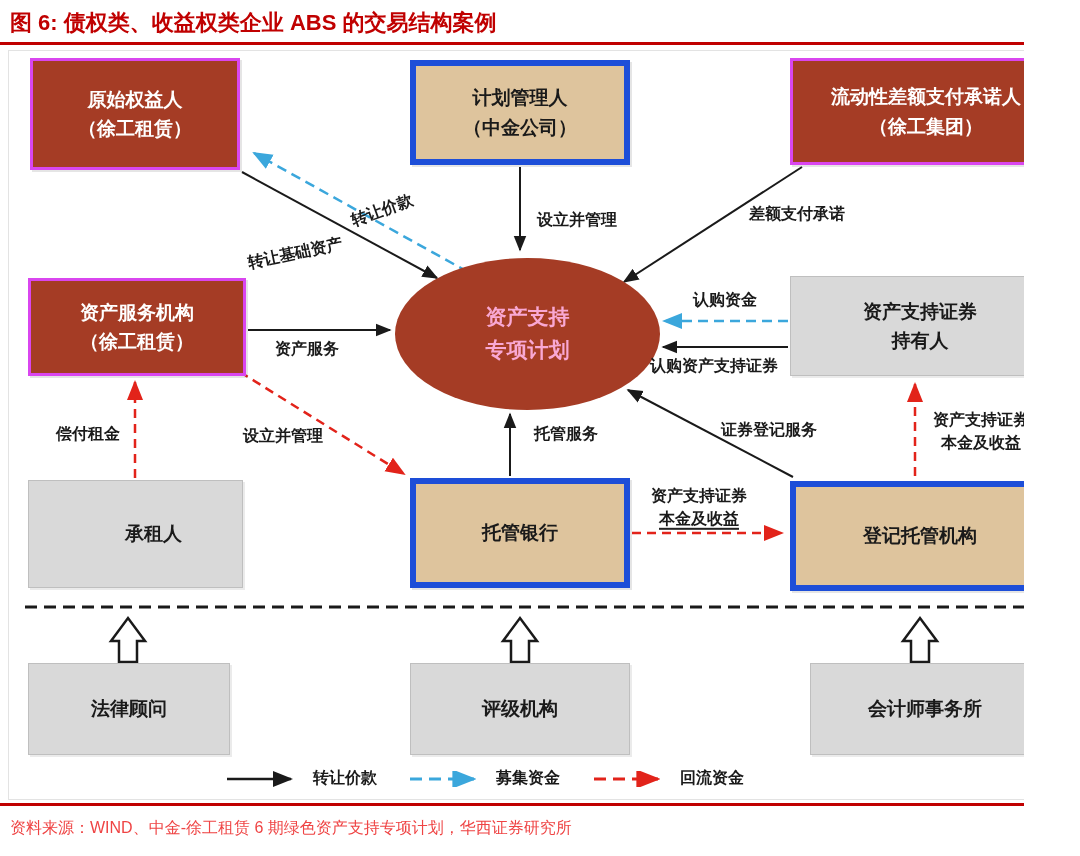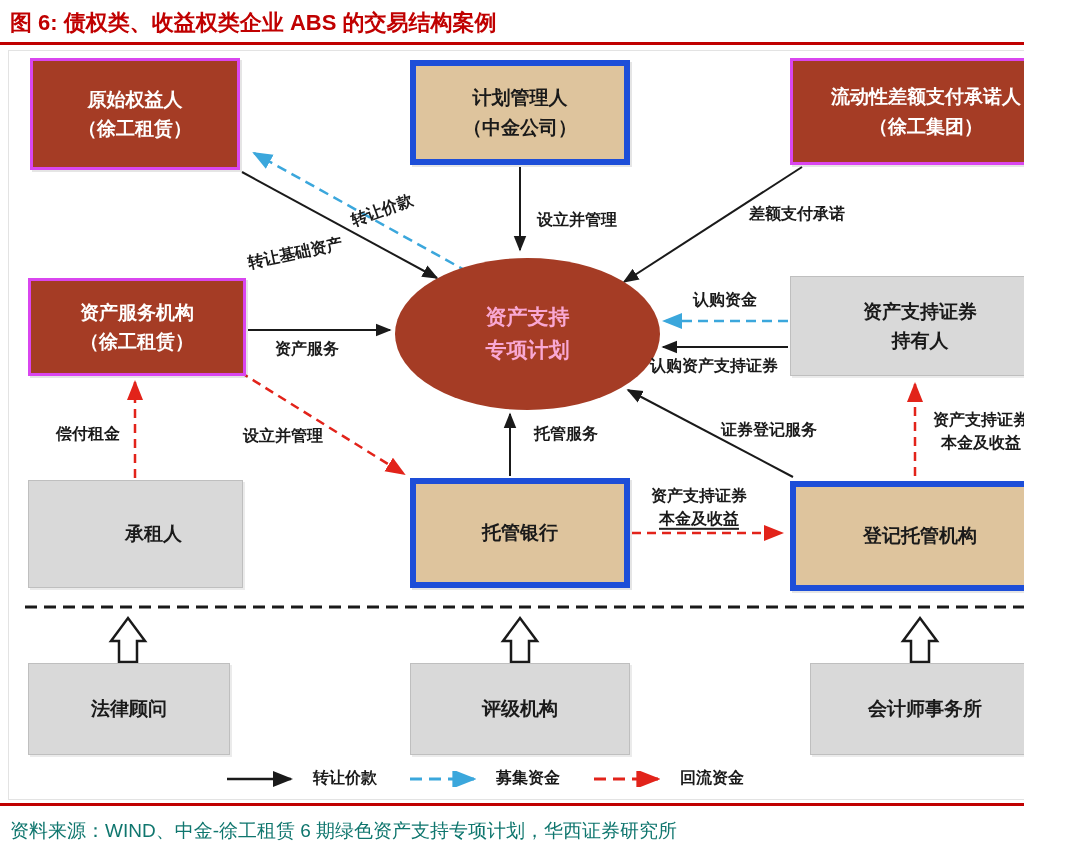--- a/index.html
+++ b/index.html
@@ -1,21 +1,21 @@
 <!DOCTYPE html>
 <html><head>
 <meta charset="utf-8">
 <style>
   html,body{margin:0;padding:0;background:#ffffff;}
   .page{position:relative;width:1024px;height:856px;background:#ffffff;overflow:hidden;
         font-family:Liberation Sans, sans-serif;}
   .title{position:absolute;left:10px;top:8px;font-size:22px;font-weight:700;color:#C00000;white-space:nowrap;}
   .title-rule{position:absolute;left:0;top:42px;width:1080px;height:3px;background:#C00000;}
   .bottom-rule{position:absolute;left:0;top:803px;width:1080px;height:3px;background:#C00000;}
-  .source{position:absolute;left:10px;top:818px;font-size:19px;color:#0f766e;white-space:nowrap;}
+  .source{position:absolute;left:10px;top:818px;font-size:16px;color:#ef4444;white-space:nowrap;}
   .diagram{position:absolute;left:8px;top:50px;width:1064px;height:748px;border:1px solid #e3e3e3;background:#fff;}
   svg.layer{position:absolute;left:0;top:0;width:1080px;height:856px;pointer-events:none;}
   .node{position:absolute;display:flex;flex-direction:column;justify-content:center;align-items:center;
         text-align:center;font-weight:700;line-height:1.55;box-sizing:border-box;}
   .node span{display:block;}
   .red-box{background:#A53C25;color:#ffffff;border:3px solid #d946ef;box-shadow:2px 2px 0 rgba(0,0,0,0.10);font-size:19px;}
   .tan-box{background:#DEC49D;color:#1a1a1a;border:1px solid #cBB astem;}
   .tan-box{background:#DEC49D;color:#1a1a1a;border:6px solid #1d4ed8;box-shadow:2px 2px 0 rgba(0,0,0,0.10);font-size:19px;}
   .gray-box{background:#D9D9D9;color:#1a1a1a;border:1px solid #BFBFBF;box-shadow:2px 2px 0 rgba(0,0,0,0.08);font-size:19px;}
   .ellipse{border-radius:50%;background:#A53C25;color:#f9a8d4;border:none;font-size:21px;box-shadow:none;}

